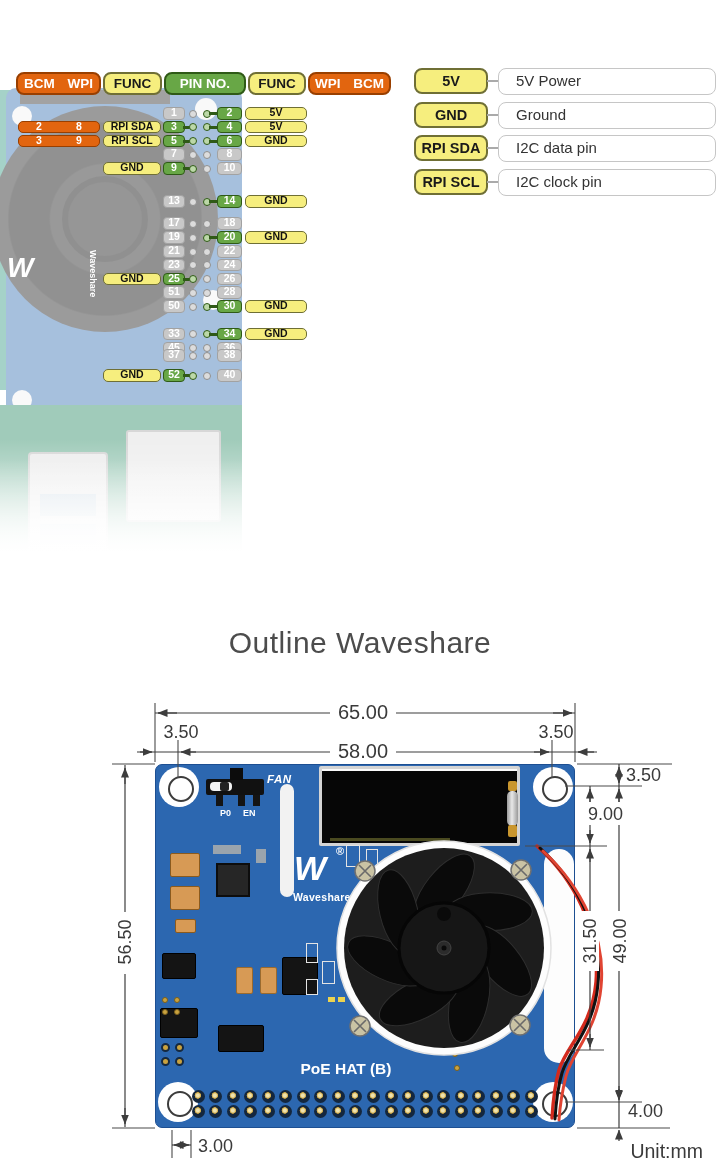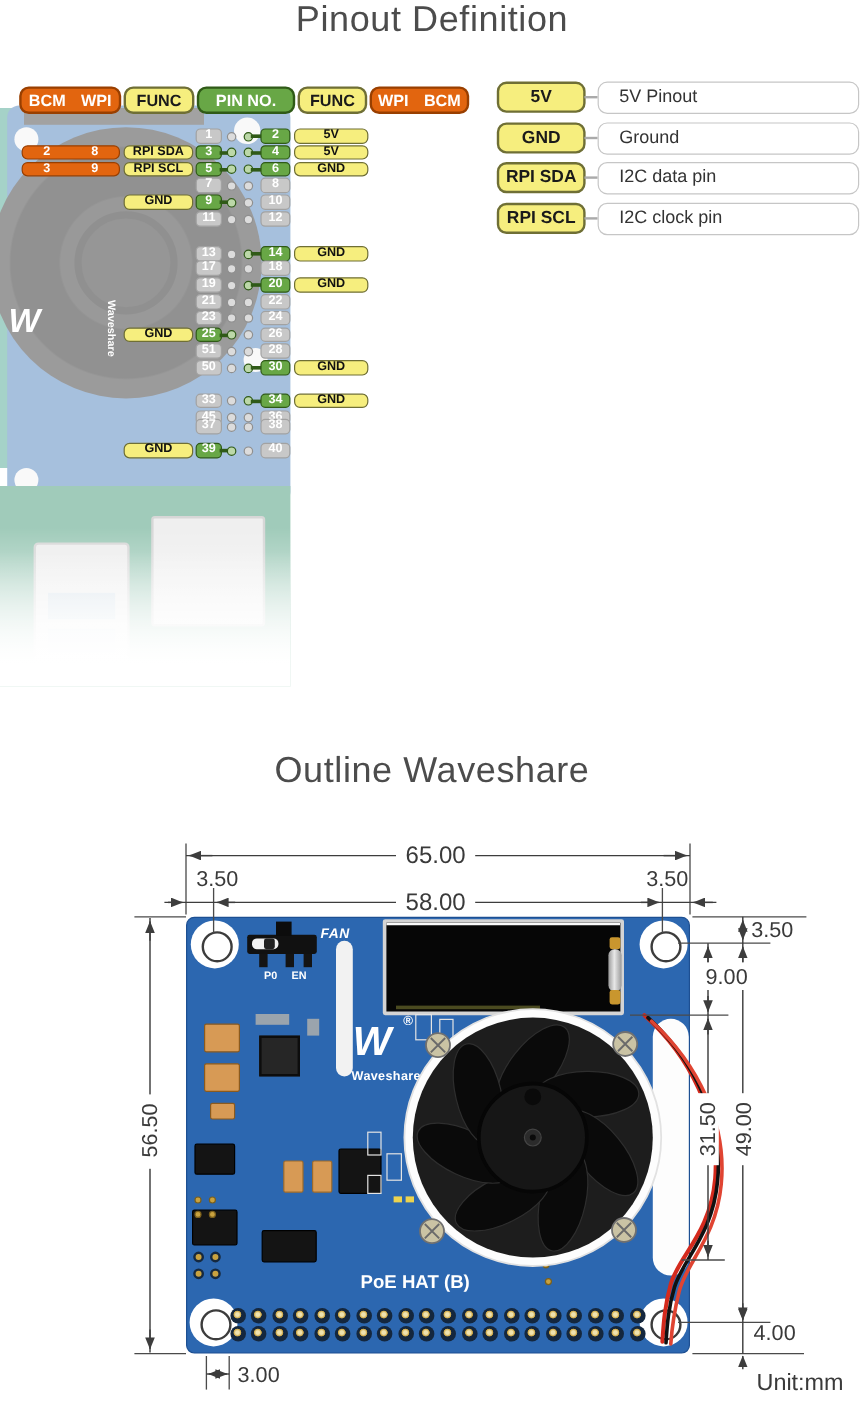--- a/index.html
+++ b/index.html
@@ -118,21 +118,20 @@
   .gold2{ background:#c9a23f; border:2px solid #16293f; border-radius:50%; }
 
   svg.dim-layer { position:absolute; left:0; top:690px; z-index:2; pointer-events:none; }
   svg.dim-layer text { fill:#3a3a3a; font-family:"Liberation Sans", sans-serif; }
 </style>
 </head>
 <body>
 
 <div class="page">
 
-  <div class="title title1">Pinout Definition</div>
 
   <div class="photo">
     <div class="edge"></div>
     <div class="hat"></div>
     <div class="sink"></div>
     <div class="fan"></div>
     <div class="hub"></div>
     <div class="scr" style="left:12px;top:46px;"></div>
     <div class="scr" style="left:195px;top:38px;width:22px;height:22px;"></div>
     <div class="scr" style="left:203px;top:230px;"></div>
@@ -198,27 +197,21 @@
         <div class="pinb pr pgr">8</div>
       </div>
       <div class="pin-row" style="top: 162.2px;">
         <div class="fbox fl">GND</div>
         <div class="pinb pl pg">9</div>
         <div class="stubL"></div>
         <div class="dot d1 dotg"></div>
         <div class="dot d2"></div>
         <div class="pinb pr pgr">10</div>
       </div>
-      <div class="pin-row" style="top: 176px;">
-        <div class="pinb pl pgr">11</div>
-        <div class="dot d1"></div>
-        <div class="dot d2"></div>
-        <div class="pinb pr pgr">12</div>
-      </div>
-      <div class="pin-row" style="top: 205px;">
+      <div class="pin-row" style="top: 195px;">
         <div class="pinb pl pgr">13</div>
         <div class="dot d1"></div>
         <div class="dot d2 dotg"></div>
         <div class="stubR"></div>
         <div class="pinb pr pg">14</div>
         <div class="fbox fr">GND</div>
       </div>
       <div class="pin-row" style="top: 217.4px;">
         <div class="pinb pl pgr">17</div>
         <div class="dot d1"></div>
@@ -282,33 +275,33 @@
         <div class="pinb pr pgr">36</div>
       </div>
       <div class="pin-row" style="top: 349px;">
         <div class="pinb pl pgr">37</div>
         <div class="dot d1"></div>
         <div class="dot d2"></div>
         <div class="pinb pr pgr">38</div>
       </div>
       <div class="pin-row" style="top: 369.2px;">
         <div class="fbox fl">GND</div>
-        <div class="pinb pl pg">39</div>
+        <div class="pinb pl pg">52</div>
         <div class="stubL"></div>
         <div class="dot d1 dotg"></div>
         <div class="dot d2"></div>
         <div class="pinb pr pgr">40</div>
       </div>
     </div>
 
   <div class="legend">
       <div class="leg-row" style="top: 68px;">
         <div class="leg-tag">5V</div>
         <div class="leg-link"></div>
-        <div class="leg-desc">5V Pinout</div>
+        <div class="leg-desc">5V Power</div>
       </div>
       <div class="leg-row" style="top: 101.5px;">
         <div class="leg-tag">GND</div>
         <div class="leg-link"></div>
         <div class="leg-desc">Ground</div>
       </div>
       <div class="leg-row" style="top: 135px;">
         <div class="leg-tag">RPI SDA</div>
         <div class="leg-link"></div>
         <div class="leg-desc">I2C data pin</div>

